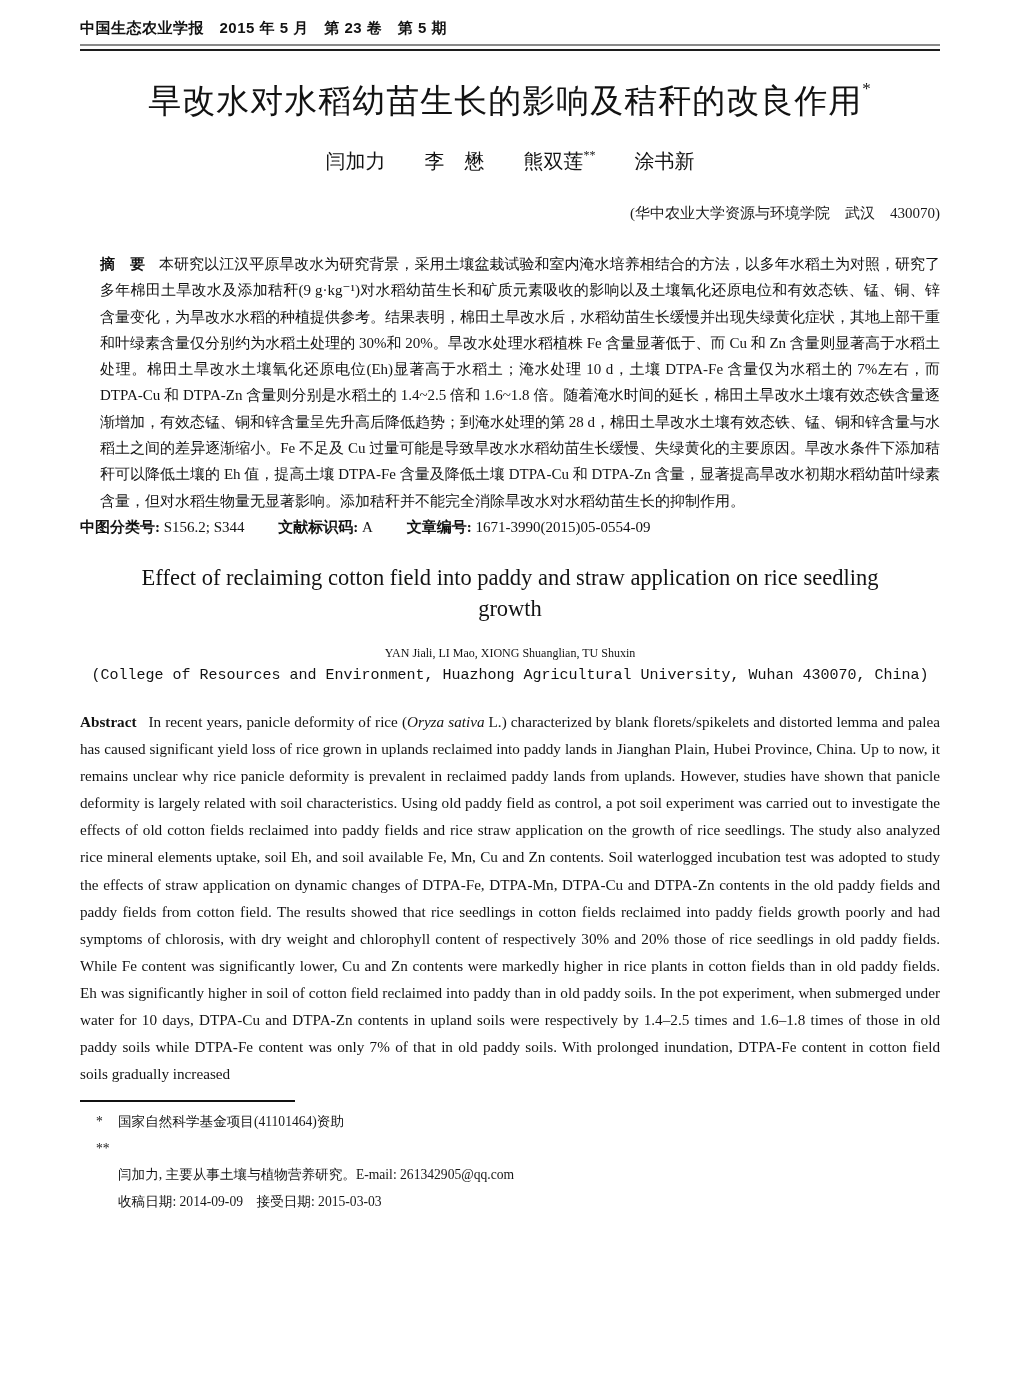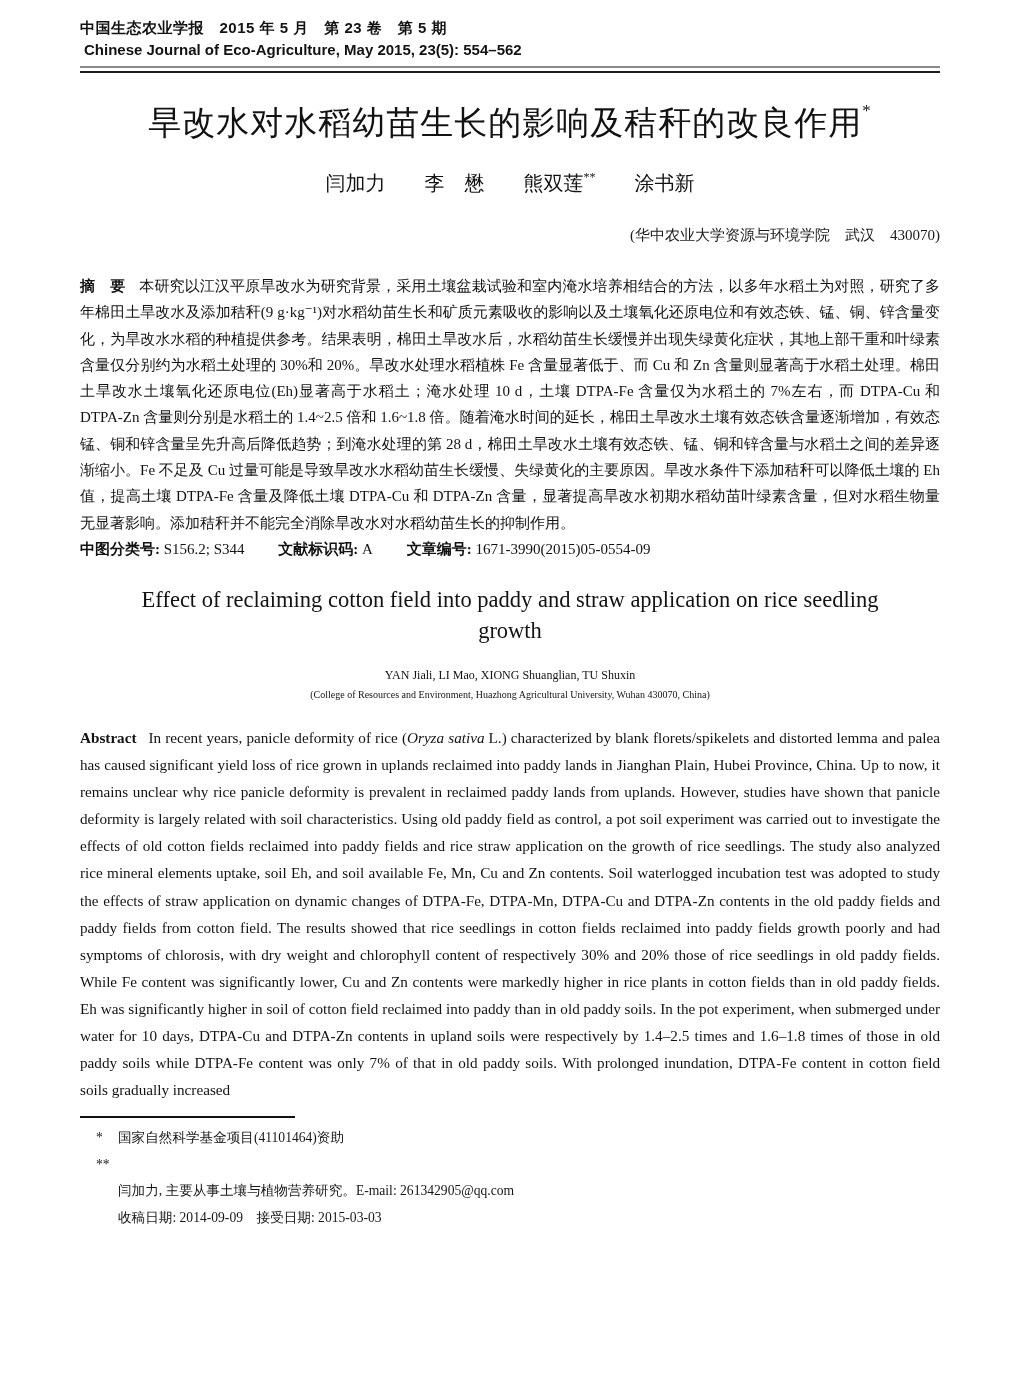--- a/index.html
+++ b/index.html
@@ -18,50 +18,49 @@
 
   
   .title-zh{margin-top:28px;text-align:center;font-size:33px;font-weight:500;letter-spacing:1px;}
   .title-zh sup{font-size:17px;vertical-align:18px;}
   .authors-zh{margin-top:24px;text-align:center;font-size:20px;}
   .authors-zh .au{margin:8px 17px;}
   .authors-zh sup{font-size:12px;vertical-align:9px;}
   .affil-zh{margin-top:29px;text-align:right;font-size:15px;color:#1a1a1a;}
 
   
-  .abs-zh{margin-top:28px;font-size:15px;line-height:26.3px;text-align:justify;}
+  .abs-zh{margin-top:28px;font-size:15px;line-height:26.3px;text-align:justify;margin-left:20px;}
   .abs-zh .lbl{font-weight:bold;margin-right:14px;}
   .kw-line{font-size:15px;line-height:26px;}
   .kw-line .lbl{font-weight:bold;margin-right:16px;}
   .clc-line{font-size:15px;line-height:26px;}
   .clc-line .lbl{font-weight:bold;}
   .clc-line .seg{margin-right:30px;}
 
   
   .title-en{margin:22px auto 0;max-width:790px;text-align:center;font-weight:normal;font-size:22.5px;line-height:31px;}
   .authors-en{margin-top:22px;text-align:center;font-size:12px;}
-  .affil-en{margin-top:6px;text-align:center;font-size:10px;}
+  .affil-en{margin-top:6px;text-align:center;font-size:15px;font-family:Liberation Mono, monospace;}
   .abs-en{margin-top:24px;font-size:15.2px;line-height:27.1px;text-align:justify;}
   .abs-en .lbl{font-weight:bold;margin-right:12px;}
   .abs-en .it{font-style:italic;}
 
   
   .fn-rule{margin-top:13px;width:215px;border-top:2px solid #111;}
   .fn-block{margin-top:7px;padding-left:16px;font-size:13.6px;line-height:26.5px;color:#161616;}
   .fn-row{display:flex;}
   .fn-marker{width:22px;flex:0 0 22px;}
   .footer-url{margin-top:3px;text-align:center;font-size:17px;color:#1c1c3c;letter-spacing:.5px;}
 </style>
 </head>
 <body>
 
 <div class="page">
 
   <div class="hdr-zh">中国生态农业学报　2015 年 5 月　第 23 卷　第 5 期</div>
-  <div class="hdr-en">Chinese Journal of Eco-Agriculture, May 2015, 23(5): 554–562</div>
   <div class="hdr-rule"></div>
 
 
   <div class="title-zh"><span>旱改水对水稻幼苗生长的影响及秸秆的改良作用</span><sup>*</sup></div>
 
   <div class="authors-zh">
     <span class="au"><span>闫加力</span><sup></sup></span>
     <span class="au"><span>李　懋</span><sup></sup></span>
     <span class="au"><span>熊双莲</span><sup>**</sup></span>
     <span class="au"><span>涂书新</span><sup></sup></span>

